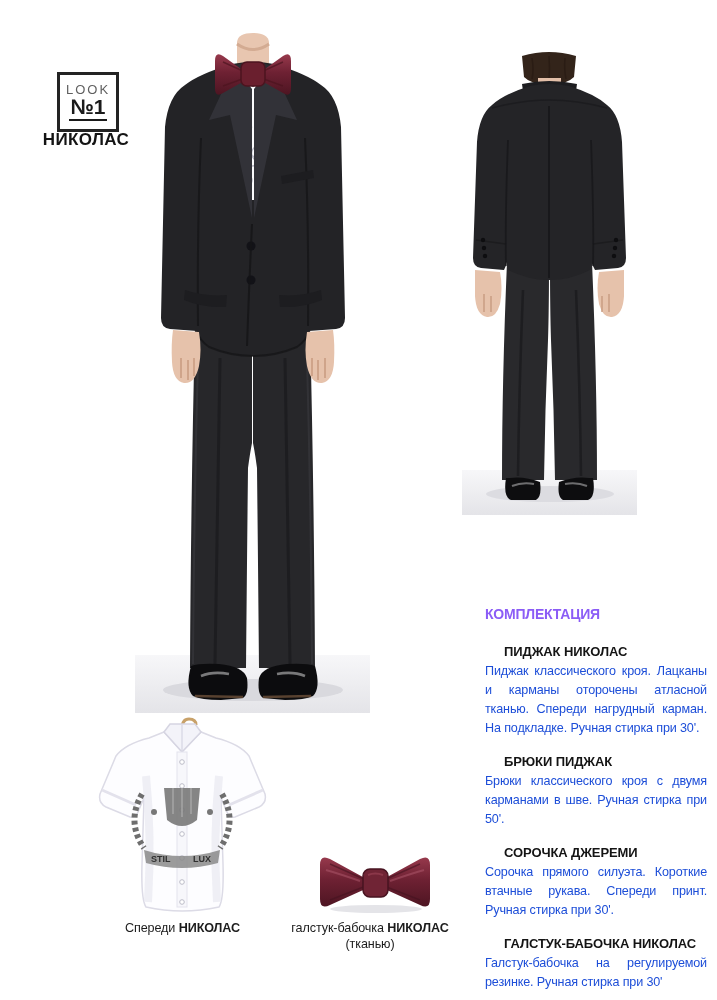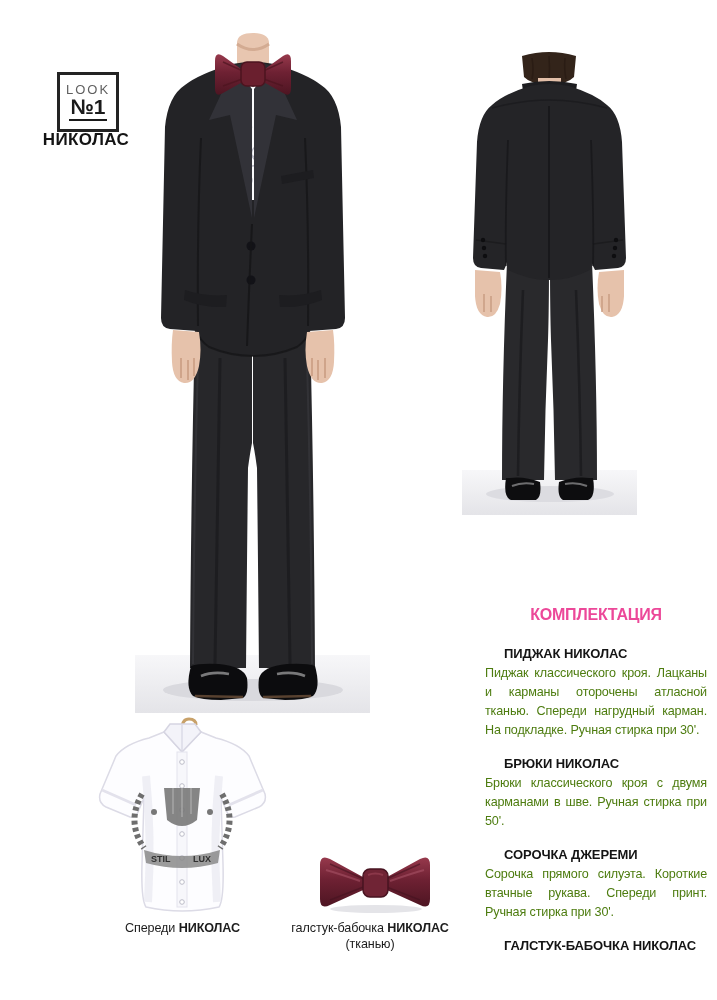--- a/index.html
+++ b/index.html
@@ -24,24 +24,24 @@
 
   
   .caption{position:absolute;font-size:12.6px;text-align:center;color:#1c1c1c;letter-spacing:-0.1px;}
   .caption b{font-weight:bold;}
   .caption-shirt{left:85px;top:921px;width:195px;}
   .caption-bowtie{left:280px;top:921px;width:180px;}
   .caption-note{margin-top:2px;}
 
   
   .spec{position:absolute;left:485px;top:606px;width:222px;}
-  .spec-heading{font-size:16px;font-weight:bold;margin:0 0 22px 0;letter-spacing:-0.2px;color:#ec4899;text-align:center;}
+  .spec-heading{font-size:14px;font-weight:bold;margin:0 0 22px 0;letter-spacing:-0.2px;color:#8b5cf6;}
   .spec-section{margin-bottom:16px;}
   .spec-title{font-size:13px;font-weight:bold;margin:0 0 3px 0;letter-spacing:-0.1px;color:#141414;padding-left:19px;}
-  .spec-body{font-size:12.6px;line-height:19px;margin:0;text-align:justify;letter-spacing:-0.15px;color:#4d7c0f;}
+  .spec-body{font-size:12.6px;line-height:19px;margin:0;text-align:justify;letter-spacing:-0.15px;color:#1d4ed8;}
 </style>
 </head>
 <body>
 
 <div class="page">
 
   <div class="look-badge">
     <span class="look-word">LOOK</span>
     <span class="look-num">№1</span>
   </div>
@@ -218,27 +218,28 @@
 
   <div class="spec">
     <h2 class="spec-heading">КОМПЛЕКТАЦИЯ</h2>
 
     <div class="spec-section">
       <p class="spec-title">ПИДЖАК НИКОЛАС</p>
       <p class="spec-body">Пиджак классического кроя. Лацканы и карманы оторочены атласной тканью. Спереди нагрудный карман. На подкладке. Ручная стирка при 30'.</p>
     </div>
 
     <div class="spec-section">
-      <p class="spec-title">БРЮКИ НИКОЛАС</p>
+      <p class="spec-title">БРЮКИ ПИДЖАК</p>
       <p class="spec-body">Брюки классического кроя с двумя карманами в шве. Ручная стирка при 50'.</p>
     </div>
 
     <div class="spec-section">
       <p class="spec-title">СОРОЧКА ДЖЕРЕМИ</p>
       <p class="spec-body">Сорочка прямого силуэта. Короткие втачные рукава. Спереди принт.  Ручная стирка при 30'.</p>
     </div>
 
     <div class="spec-section">
       <p class="spec-title">ГАЛСТУК-БАБОЧКА НИКОЛАС</p>
+      <p class="spec-body">Галстук-бабочка  на регулируемой резинке. Ручная стирка при 30'</p>
     </div>
   </div>
 
 </div>
 
 </body></html>

